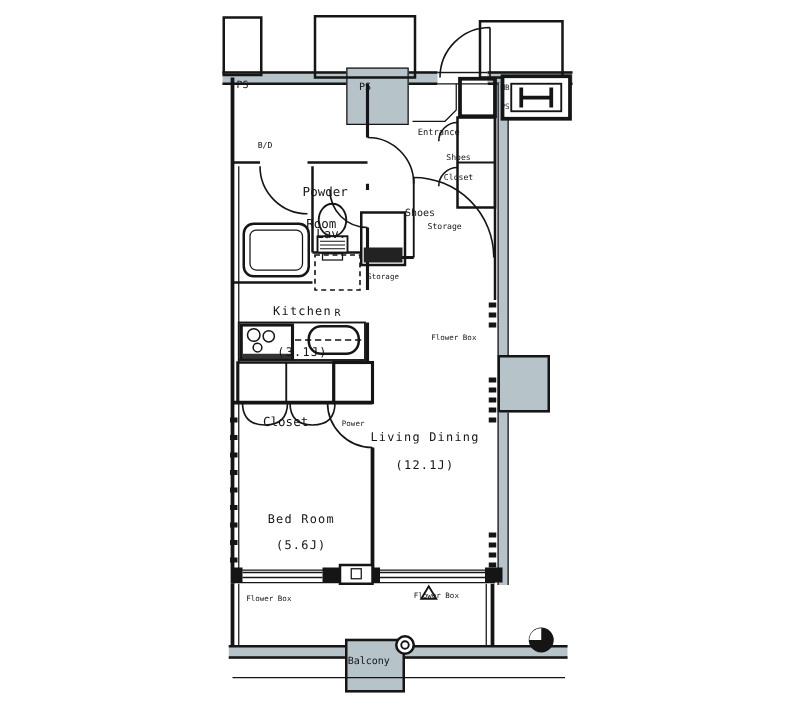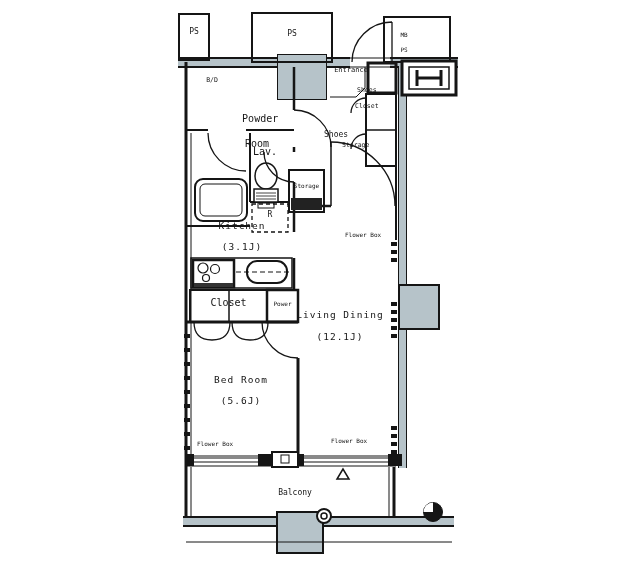--- a/index.html
+++ b/index.html
@@ -4,21 +4,21 @@
 <style>
   html,body{margin:0;padding:0;background:#ffffff;}
   .plan{
     position:relative;width:640px;height:569px;background:#ffffff;
     font-family:"DejaVu Sans Mono","Liberation Mono",monospace;color:#151515;overflow:hidden;
   }
   .gray{position:absolute;background:#b6c3c9;box-sizing:border-box;border:1.5px solid #151515;}
   .band{border-left:none;border-right:none;border-top:2px solid #151515;border-bottom:2px solid #151515;}
   .vband{border-top:none;border-bottom:none;border-left:1.5px solid #151515;border-right:1.5px solid #151515;}
   svg{position:absolute;left:0;top:0;}
-  .lbl{position:absolute;white-space:pre;line-height:1.25;z-index:5;}
+  .lbl{position:absolute;white-space:pre;line-height:1.25;z-index:5;margin-top:36px;}
   .c{text-align:center;}
   .f55{font-size:6px;}
   .f6{font-size:6px;}
   .f65{font-size:6.5px;}
   .f7{font-size:7px;text-align:center;}
   .f75{font-size:10px;}
   .f8{font-size:8px;}
   .f95{font-size:9.5px;letter-spacing:1px;}
 </style>
 </head>
@@ -151,21 +151,21 @@
   </div>
   <div class="lbl f75 c" style="left:218px;top:100px;width:54px;">
     <span>Powder</span><br>
     <span>Room</span>
   </div>
   <div class="lbl f8" style="left:324px;top:130px;">Shoes</div>
   <div class="lbl f65" style="left:342px;top:141px;">Storage</div>
   <div class="lbl f75" style="left:253px;top:146px;">Lav.</div>
   <div class="lbl f6 c" style="left:289px;top:182px;width:35px;">Storage</div>
   <div class="lbl f8 c" style="left:252px;top:210px;width:36px;">R</div>
-  <div class="lbl f95 c" style="left:214px;top:220px;width:56px;">Kitchen</div>
+  <div class="lbl f95 c" style="left:214px;top:208px;width:56px;">Kitchen</div>
   <div class="lbl f95 c" style="left:214px;top:241px;width:56px;">(3.1J)</div>
   <div class="lbl f75 c" style="left:190px;top:297px;width:77px;">Closet</div>
   <div class="lbl f55 c" style="left:267px;top:300px;width:31px;">Power</div>
   <div class="lbl f95 c" style="left:288px;top:309px;width:104px;">Living Dining</div>
   <div class="lbl f95 c" style="left:288px;top:331px;width:104px;text-align:center;">(12.1J)</div>
   <div class="lbl f95 c" style="left:196px;top:374px;width:90px;">Bed Room</div>
   <div class="lbl f95 c" style="left:196px;top:395px;width:90px;">(5.6J)</div>
   <div class="lbl f55" style="left:345px;top:231px;">Flower Box</div>
   <div class="lbl f55" style="left:197px;top:440px;">Flower Box</div>
   <div class="lbl f55" style="left:331px;top:437px;">Flower Box</div>

